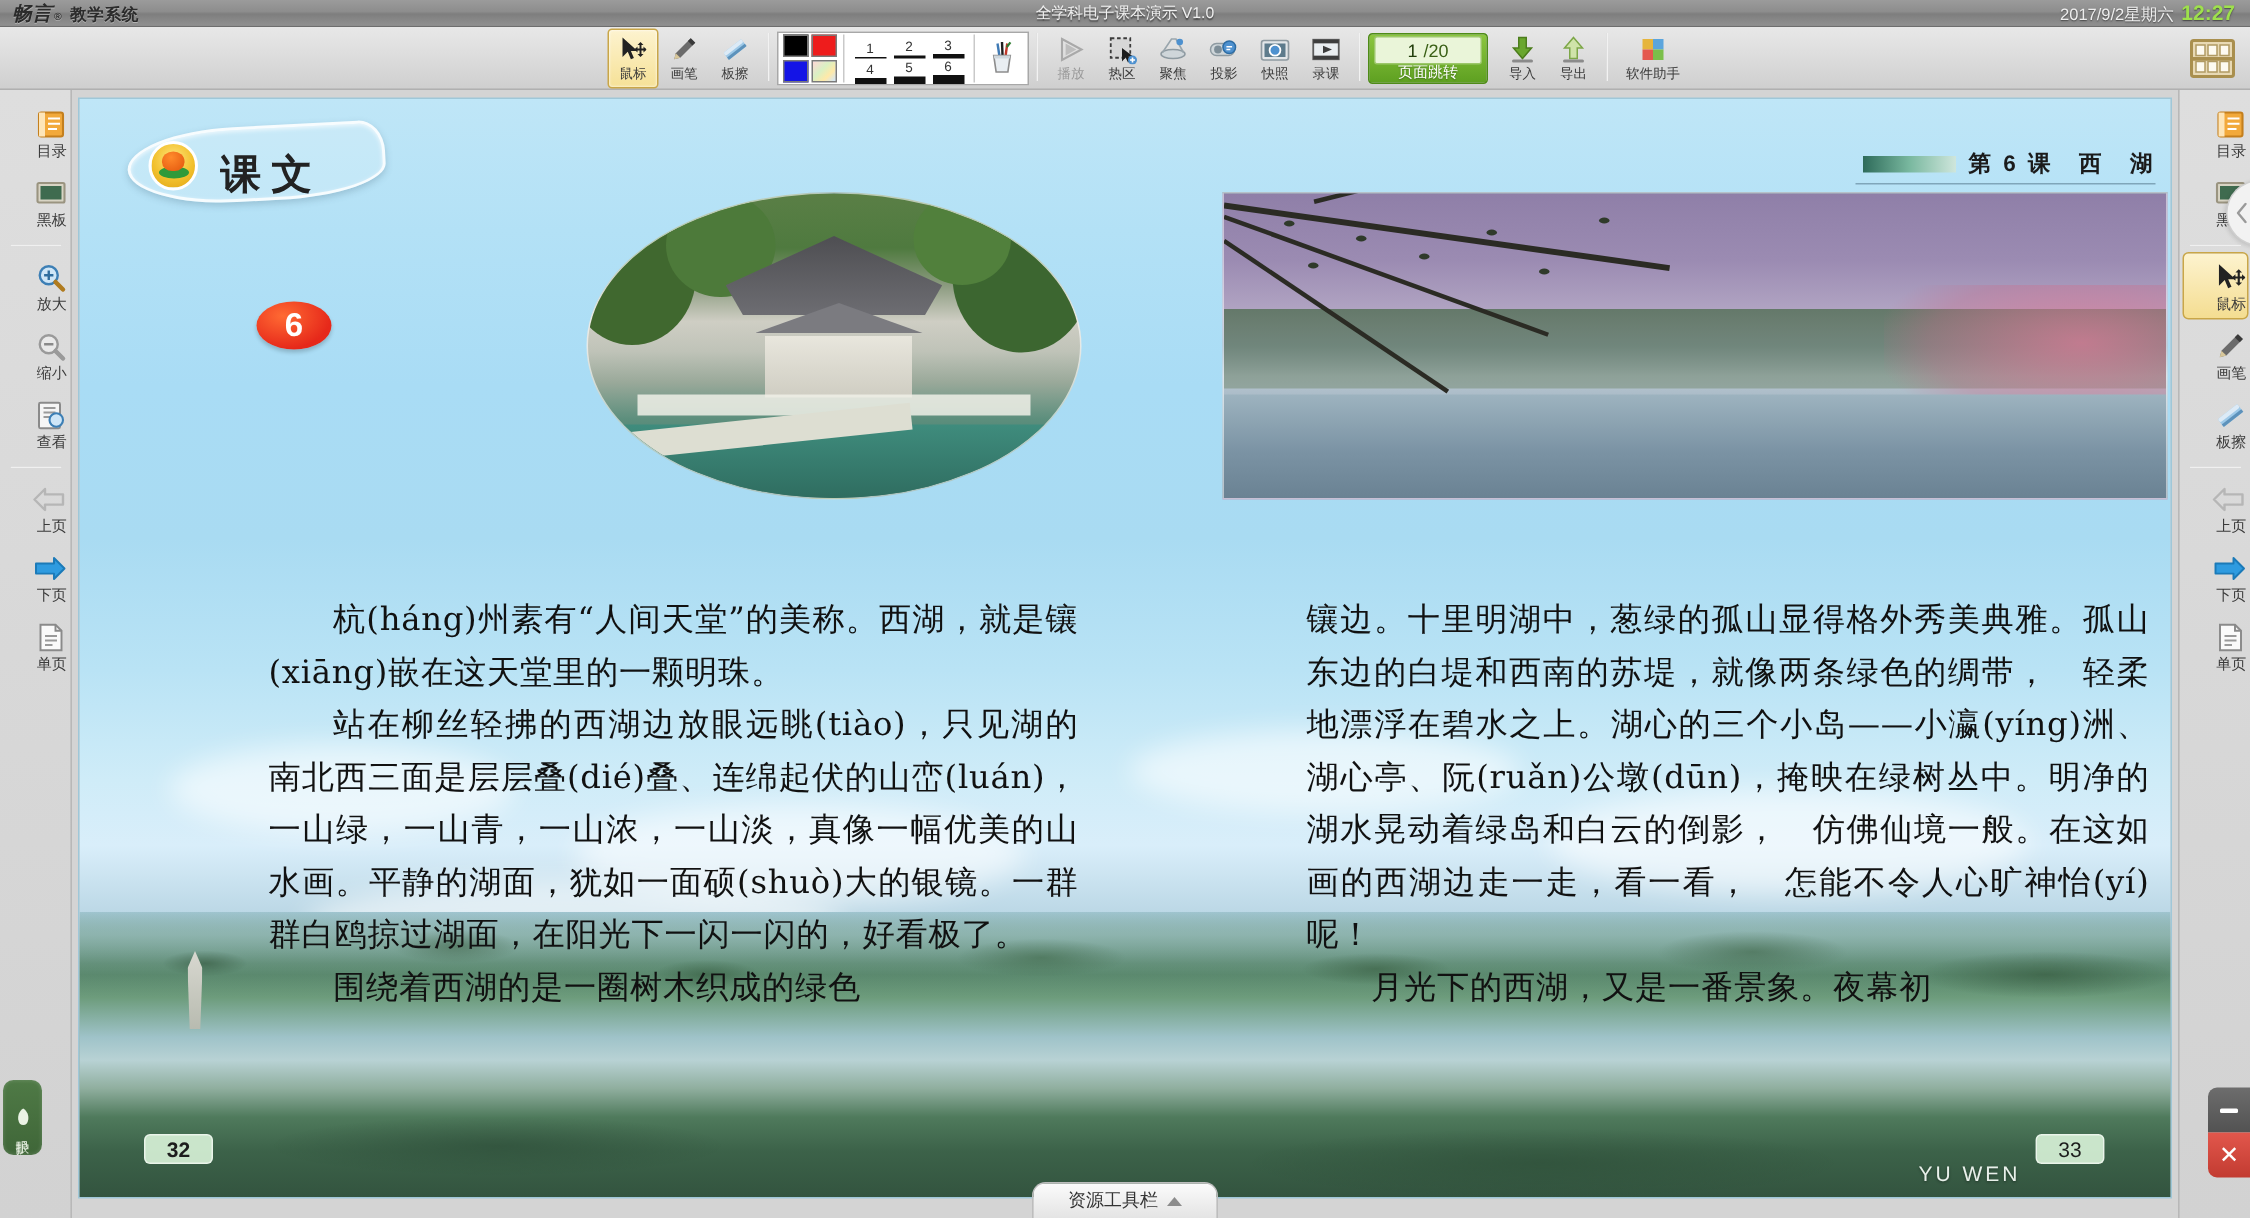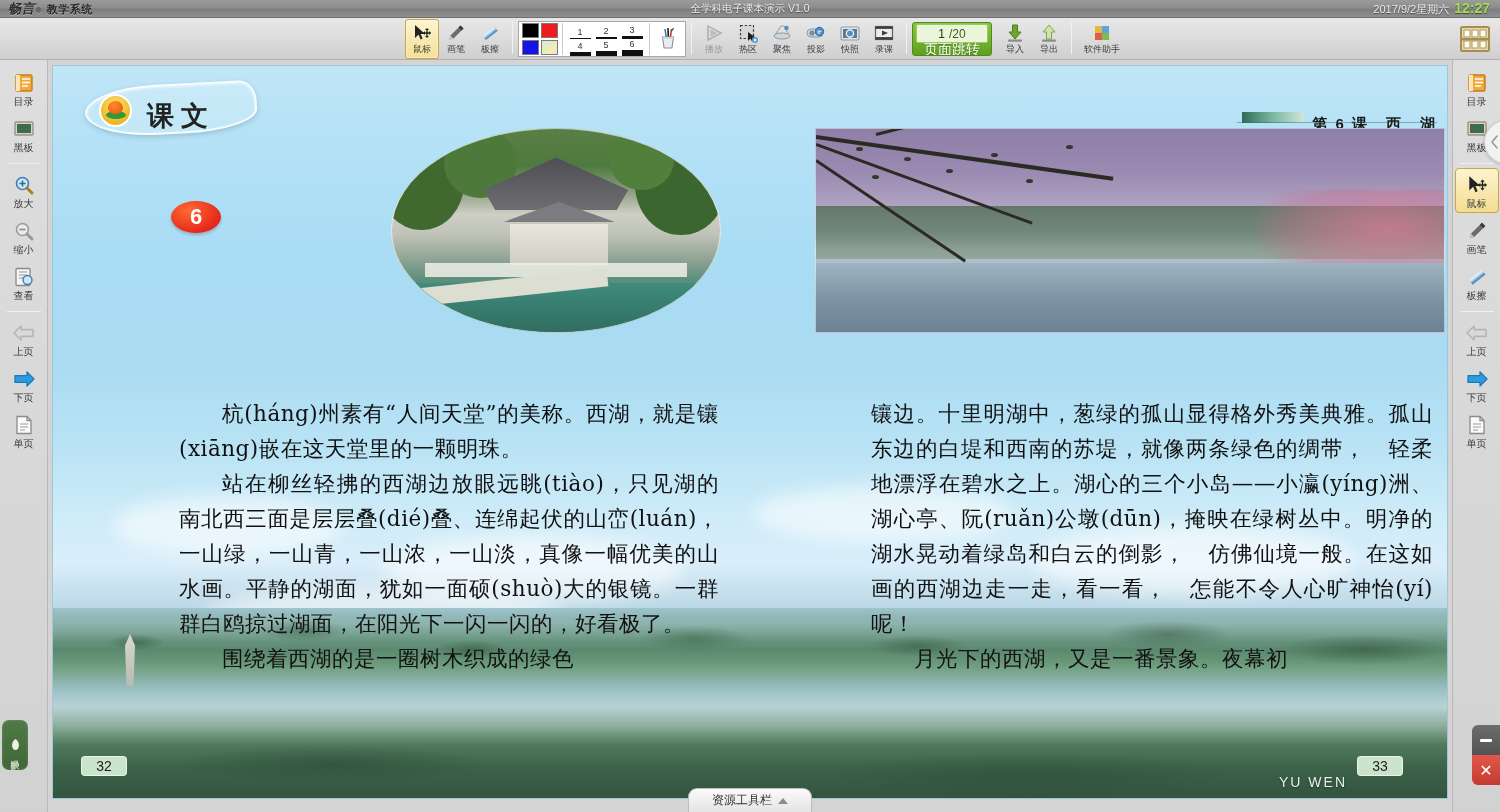--- a/index.html
+++ b/index.html
@@ -80,35 +80,35 @@
     margin-top: 3px; height: 34px; width: 80px; border-radius: 3px;
     background: linear-gradient(to bottom,#8cc63f,#5ea021);
     border: 1px solid #4e8b18; display: flex; flex-direction: column;
     align-items: center; cursor: pointer; overflow: hidden;
   }
   .pj-top { height: 19px; width: 72px; margin-top: 1px; background: #eaf5d9;
             border: 1px solid #9cc76a; border-radius: 2px; display: flex;
             align-items: center; justify-content: center; gap: 4px; font-size: 12px; color: #2c4a12;}
   .pj-cur { color:#203d0a; }
   .pj-tot { color:#3a6016; }
-  .pj-lb { font-size: 14px; color: #fff; line-height: 12px; text-shadow: 0 1px 1px rgba(0,0,0,.35); }
+  .pj-lb { font-size: 10px; color: #fff; line-height: 12px; text-shadow: 0 1px 1px rgba(0,0,0,.35); }
 
   .tb-shelf { position: absolute; right: 8px; top: 4px; width: 34px; height: 34px; cursor: pointer;}
 
   
   .sidebar {
     position: absolute; top: 60px; width: 48px; height: 752px;
     background: linear-gradient(to bottom,#dedede,#d2d2d2);
     display: flex; flex-direction: column; align-items: center; padding-top: 6px;
   }
   .sidebar.left { left: 0; border-right: 1px solid #b8b8b8; }
   .sidebar.right { right: 0; border-left: 1px solid #b8b8b8; }
   .sb-item {
     width: 44px; padding: 4px 0 2px; display: flex; flex-direction: column;
-    align-items: center; cursor: pointer; border: 1px solid transparent; border-radius: 4px;
+    align-items: flex-end; cursor: pointer; border: 1px solid transparent; border-radius: 4px;
     margin-bottom: 1px;
   }
   .sb-item .ic { height: 24px; display: flex; align-items: center; justify-content: center; }
   .sb-item .lb { font-size: 10px; color: #3a3a3a; line-height: 13px; }
   .sb-item.active { background: linear-gradient(to bottom,#fdf3cf,#f4dd91);
                     border: 1px solid #c9a648; }
   .sb-div { width: 34px; height: 1px; background: #bdbdbd; margin: 5px 0 4px;
             border-bottom: 1px solid #f0f0f0; }
 
   .eye-tab {
@@ -195,21 +195,21 @@
                    position: relative; top: -3px;}
   .flower .leaf { position: absolute; bottom: 6px; width: 20px; height: 8px;
                   background: #2f9a3a; border-radius: 50%; }
   .kewen-txt { position: absolute; left: 62px; top: 20px; font-size: 27px; font-weight: bold;
                color: #222; letter-spacing: 7px; font-family: "DejaVu Sans", sans-serif; }
 
   .lesson-head { position: absolute; right: 10px; top: 34px; display: flex;
                  align-items: center; gap: 8px; }
   .lesson-bar { width: 62px; height: 11px;
                 background: linear-gradient(to right,#2e6b5a,#79b89f,#cfe6dc); }
-  .lesson-txt { font-size: 15px; color: #1b1b1b; letter-spacing: 2px; font-weight: 600; margin-top: 15px; }
+  .lesson-txt { font-size: 15px; color: #1b1b1b; letter-spacing: 2px; font-weight: 600; }
   .lesson-rule { position: absolute; right: 10px; top: 56px; width: 200px; height: 1px; background: rgba(60,90,110,.45); }
 
   
   .title-row { position: absolute; left: 118px; top: 135px; display: flex; align-items: center; gap: 26px; }
   .num-badge {
     width: 50px; height: 32px; border-radius: 50%;
     background: radial-gradient(ellipse at 35% 30%, #ff6a33, #e6281a 70%);
     color: #fff; font-size: 22px; font-weight: bold; display: flex;
     align-items: center; justify-content: center;
     box-shadow: 0 2px 3px rgba(0,0,0,.2);
@@ -261,21 +261,21 @@
   .col.right { left: 818px; width: 562px; }
   .col p { margin: 0; text-align: justify; letter-spacing: .5px; }
   .col p.ind { text-indent: 2em; }
 
   .pgnum {
     position: absolute; bottom: 22px; width: 46px; height: 20px; border-radius: 4px;
     background: rgba(214,240,214,.92); border: 1px solid rgba(255,255,255,.6);
     display: flex; align-items: center; justify-content: center;
     font-size: 14px; color: #1d1d1d;
   }
-  .pgnum.l { left: 28px; } .pgnum.r { right: 44px; }
+  .pgnum.l { left: 43px; font-weight: bold; } .pgnum.r { right: 44px; }
   .yuwen { position: absolute; right: 100px; bottom: 8px; font-size: 14px;
            color: #e8f0ea; letter-spacing: 2px; text-shadow: 0 1px 2px rgba(0,0,0,.4);}
 
   
   .res-tab {
     position: absolute; left: 50%; transform: translateX(-50%); bottom: 0;
     width: 124px; height: 24px; background: linear-gradient(to bottom,#fbfbfb,#e4e4e4);
     border: 1px solid #bdbdbd; border-bottom: none; border-radius: 9px 9px 0 0;
     display: flex; align-items: center; justify-content: center; gap: 6px;
     cursor: pointer; z-index: 5;

